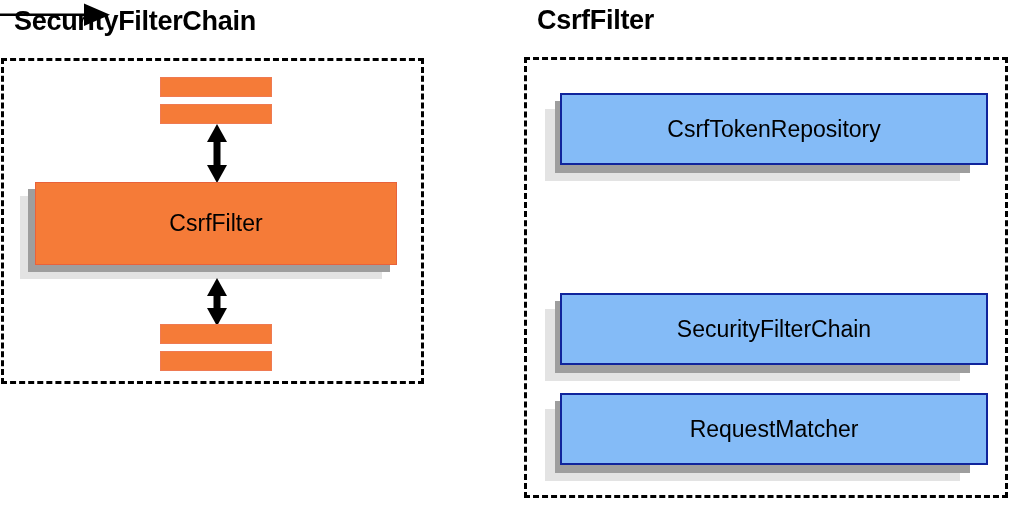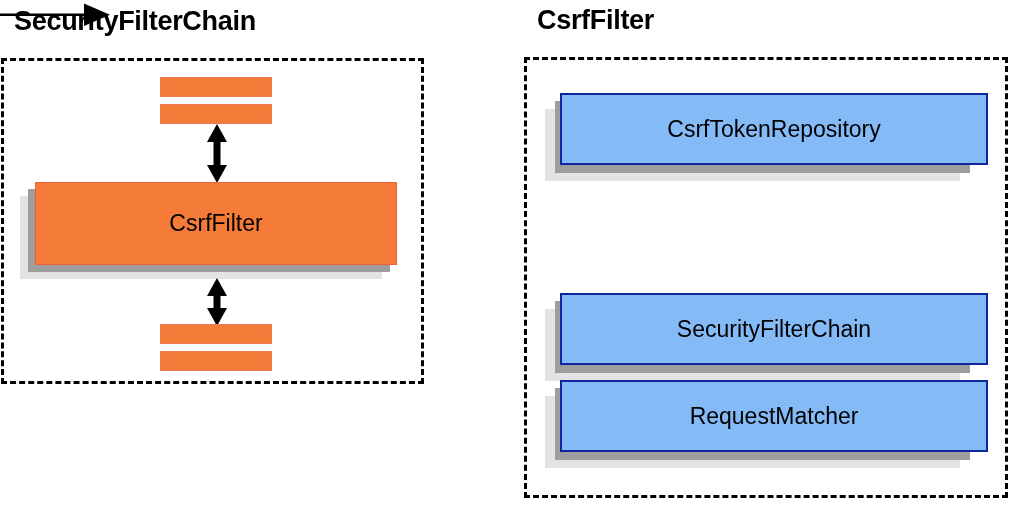--- a/index.html
+++ b/index.html
@@ -96,21 +96,21 @@
     font-size: 23px;
   }
   .blue                { left: 545px; width: 450px; height: 88px; }
   .blue .shadow-far    { left: 0px;  top: 16px; width: 415px; height: 72px; }
   .blue .shadow-near   { left: 10px; top: 8px;  width: 415px; height: 72px; }
   .blue .face          { left: 15px; top: 0px;  width: 428px; height: 72px; }
 
   #box-csrftokenrepository     { top: 93px; }
   #box-csrftokenrequesthandler { top: 193px; }
   #box-accessdeniedhandler     { top: 293px; }
-  #box-requestmatcher          { top: 380px; }
+  #box-requestmatcher          { top: 393px; }
 
   
   .arrow-v {
     position: absolute;
     width: 26px;
   }
   #arrow-top    { left: 204px; top: 124px; height: 59px; }
   #arrow-bottom { left: 204px; top: 278px; height: 48px; }
   #arrow-link   { left: 422px; top: 208px; width: 110px; height: 30px; }
 

